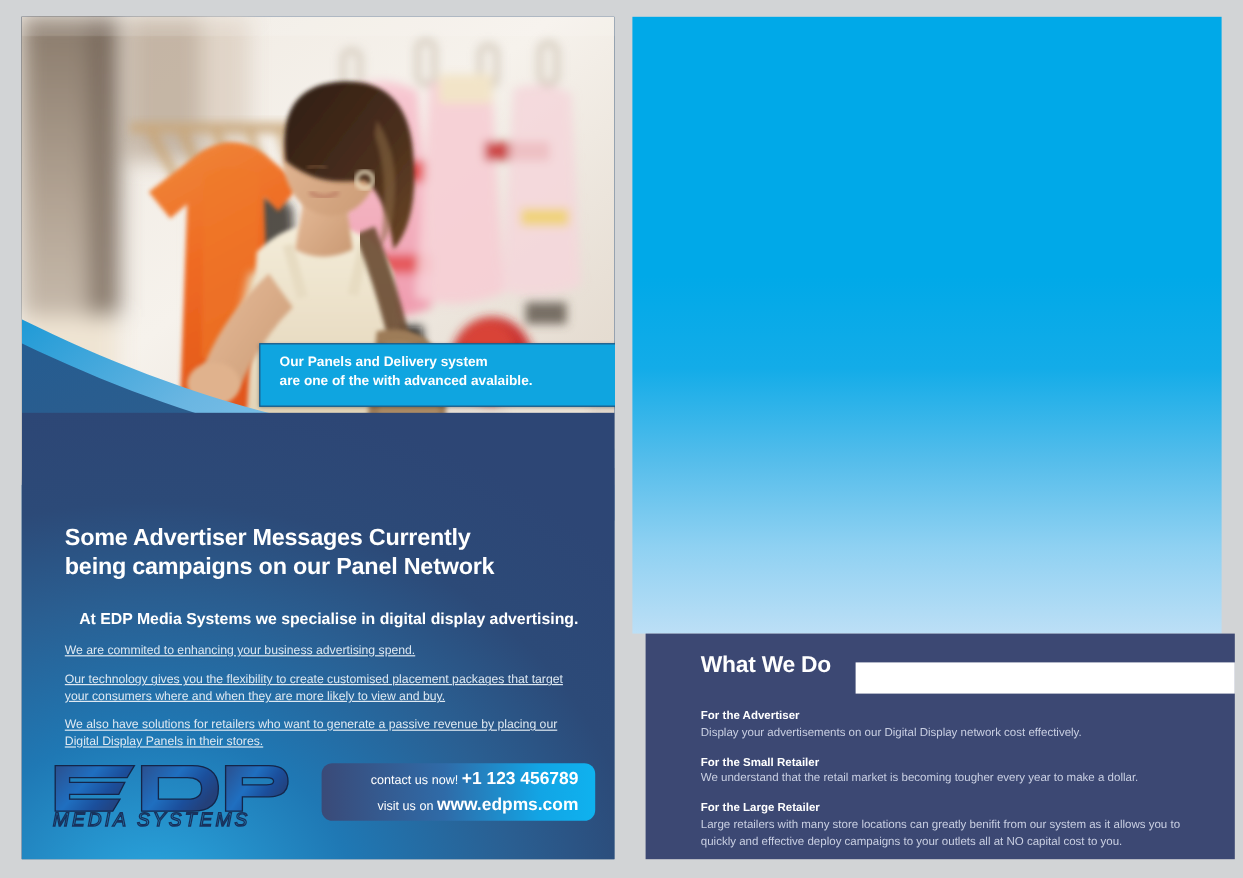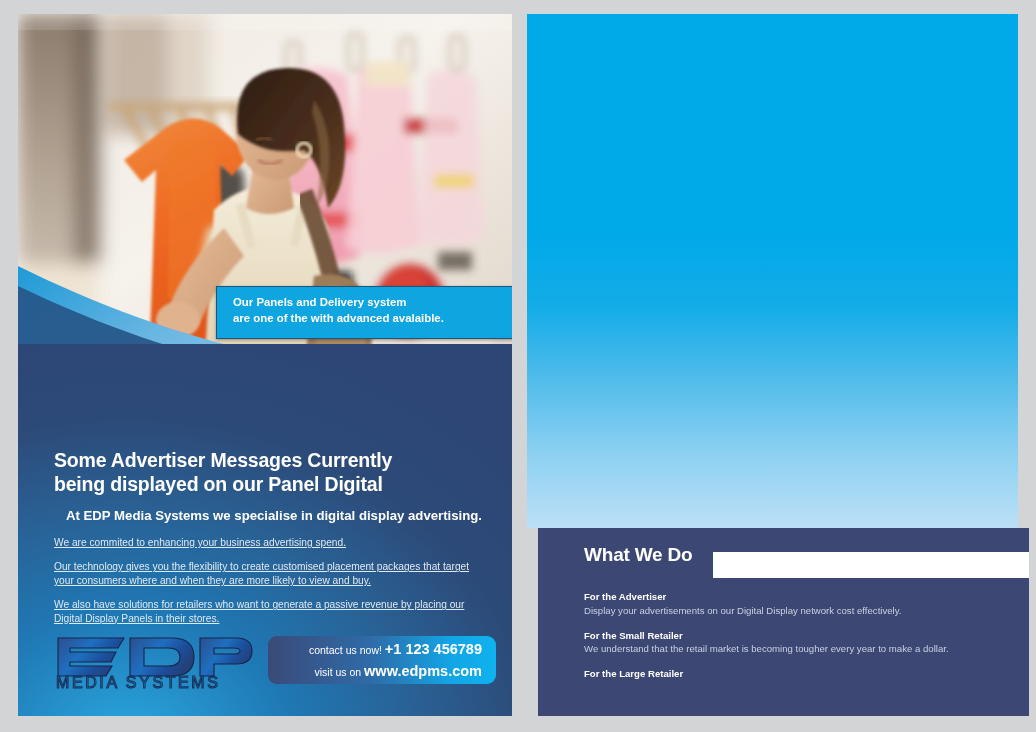--- a/index.html
+++ b/index.html
@@ -39,35 +39,35 @@
 
   
   .left-body {
     position: absolute;
     left: 0; top: 330px; width: 494px; height: 372px;
     background:
       radial-gradient(ellipse 520px 420px at 22% 108%, #2aa8e0 0%, #1f78b4 32%, #2a5f92 58%, #2c4a78 78%, #2d4675 100%);
   }
 
   .headline {
-    position:absolute; left:36px; top:104px; width:430px;
+    position:absolute; left:36px; top:92px; width:430px;
     color:#ffffff; font-size:19.5px; font-weight:bold; line-height:1.25;
     letter-spacing:-0.2px;
   }
   .subhead {
     position:absolute; left:36px; top:163px; width:440px;
     color:#ffffff; font-size:13.2px; font-weight:bold; line-height:1.3;text-align:center;
   }
   .body-copy { position:absolute; left:36px; top:192px; width:436px; }
   .body-copy p {
     color:#dfe9f2; font-size:10.2px; line-height:1.32; margin-bottom:11px;text-decoration:underline;
   }
 
   
-  .logo-wrap { position:absolute; left:36px; top:284px; width:200px; height:62px; }
+  .logo-wrap { position:absolute; left:24px; top:284px; width:200px; height:62px;font-style:italic; }
 
   
   .contact-box {
     position:absolute; left:250px; top:292px;
     width:228px; height:48px;
     border-radius:9px;
     background: linear-gradient(90deg, #3a4a78 0%, #2f6ba8 45%, #12a5e5 80%, #0fb2ef 100%);
     display:flex; flex-direction:column;
     align-items:flex-end; justify-content:center;
     padding-right:14px;
@@ -272,21 +272,21 @@
 
     <div class="callout">
       <div class="callout-line">Our Panels and Delivery system</div>
       <div class="callout-line">are one of the with advanced avalaible.</div>
     </div>
 
     <div class="left-body">
 
       <div class="headline">
         <div>Some Advertiser Messages Currently</div>
-        <div>being displayed on our Panel Digital</div>
+        <div>being campaigns on our Panel Network</div>
       </div>
 
       <div class="subhead">At EDP Media Systems we specialise in digital display advertising.</div>
 
       <div class="body-copy">
         <p>We are commited to enhancing your business advertising spend.</p>
         <p>Our technology gives you the flexibility to create customised placement packages that target your consumers where and when they are more likely to view and buy.</p>
         <p>We also have solutions for retailers who want to generate a passive revenue by placing our Digital Display Panels in their stores.</p>
       </div>
 
@@ -339,17 +339,18 @@
       <div class="wwd-block">
         <div class="wwd-h">For the Advertiser</div>
         <div class="wwd-p">Display your advertisements on our Digital Display network cost effectively.</div>
       </div>
       <div class="wwd-block">
         <div class="wwd-h">For the Small Retailer</div>
         <div class="wwd-p">We understand that the retail market is becoming tougher every year to make a dollar.</div>
       </div>
       <div class="wwd-block">
         <div class="wwd-h">For the Large Retailer</div>
+        <div class="wwd-p">Large retailers with many store locations can greatly benifit from our system as it allows you to quickly and effective deploy campaigns to your outlets all at NO capital cost to you.</div>
       </div>
     </div>
   </div>
 
 </div>
 
 </body></html>

